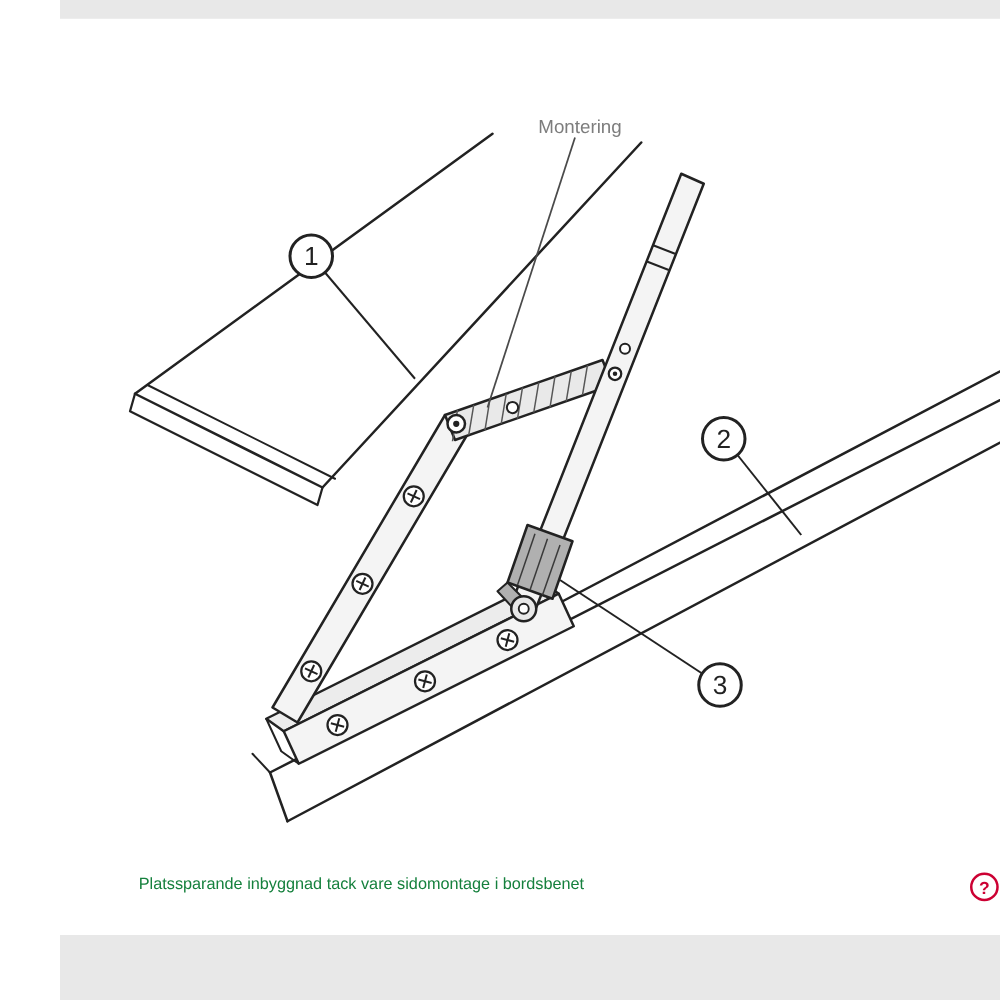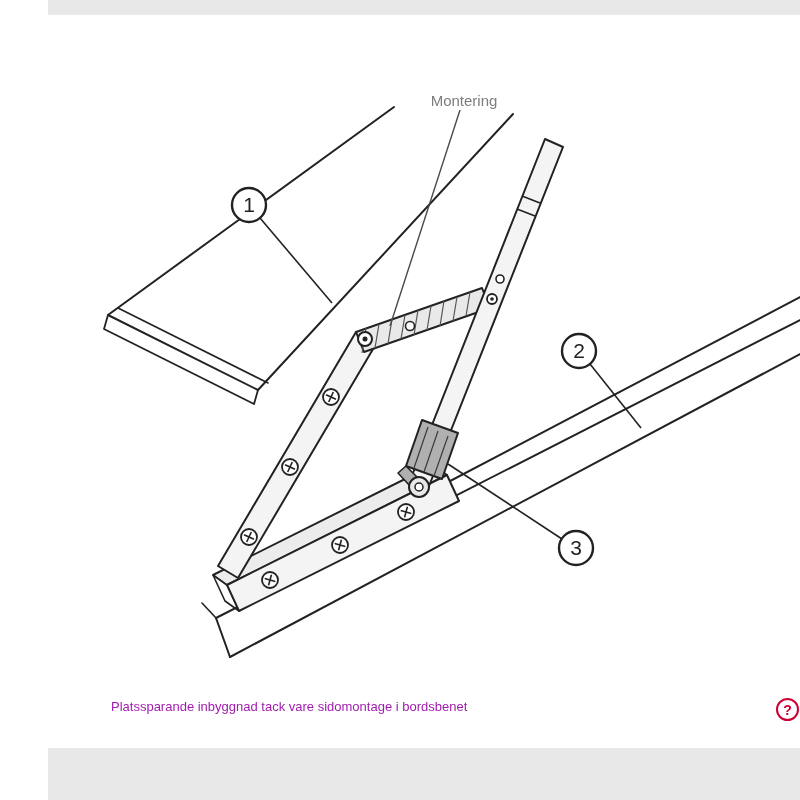--- a/index.html
+++ b/index.html
@@ -5,21 +5,21 @@
   html,body{margin:0;padding:0;background:#ffffff;}
   .page{position:relative;width:800px;height:800px;background:#ffffff;overflow:hidden;
         font-family:"Liberation Sans",sans-serif;margin-left:48px;}
   .bar{position:absolute;left:0;width:800px;background:#e8e8e8;}
   .bar.top{top:0;height:15px;}
   .bar.bottom{top:748px;height:52px;}
   svg.diagram{position:absolute;left:0;top:0;}
   svg text{font-family:"Liberation Sans",sans-serif;}
   .callout-num{font-size:21px;fill:#222222;}
   .mount-label{font-size:15px;fill:#7d7d7d;}
-  .caption{position:absolute;left:63px;top:699px;font-size:13px;color:#a21caf;}
+  .caption{position:absolute;left:63px;top:699px;font-size:13px;color:#15803d;}
   .help-badge{position:absolute;left:728px;top:698px;width:23px;height:23px;box-sizing:border-box;
         border:2px solid #cc0033;border-radius:50%;display:flex;align-items:center;justify-content:center;
         color:#cc0033;font-weight:bold;font-size:14px;cursor:pointer;}
 </style>
 </head>
 <body>
 
 <div class="page">
   <div class="bar top"></div>
 

